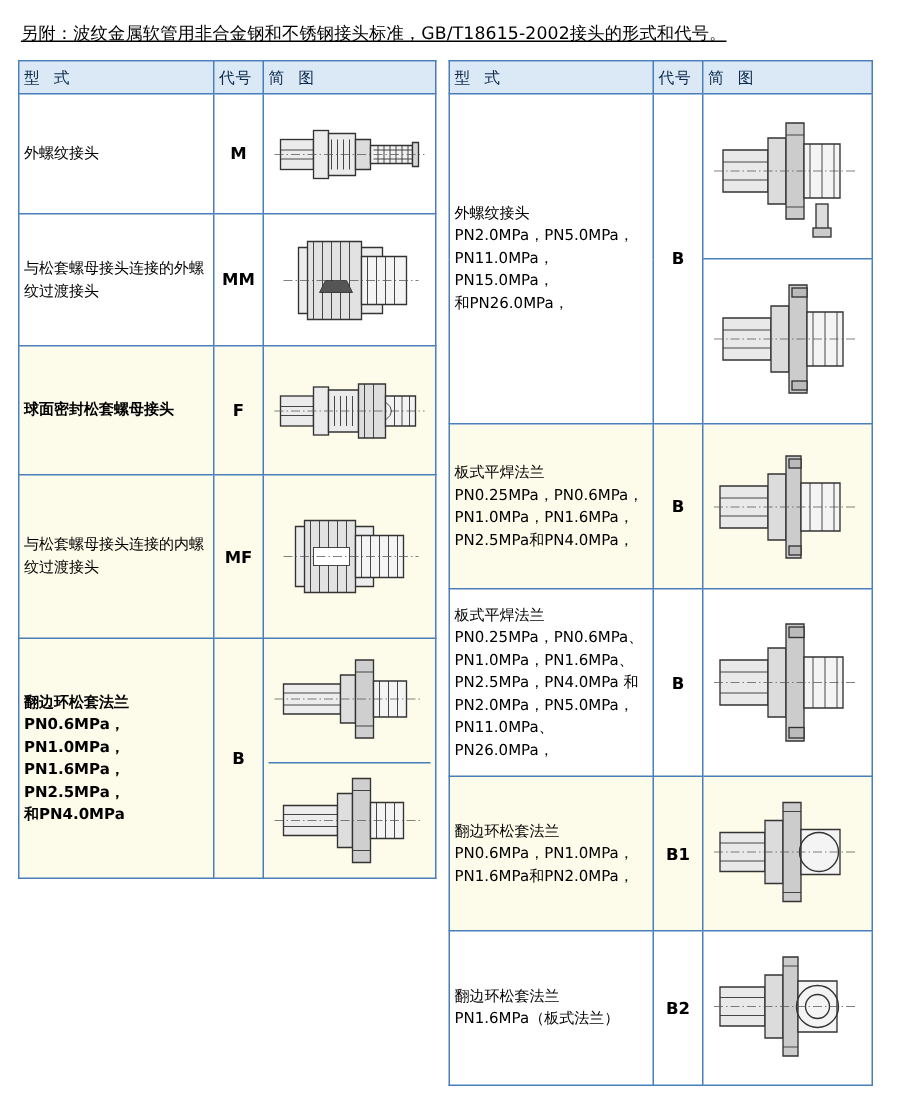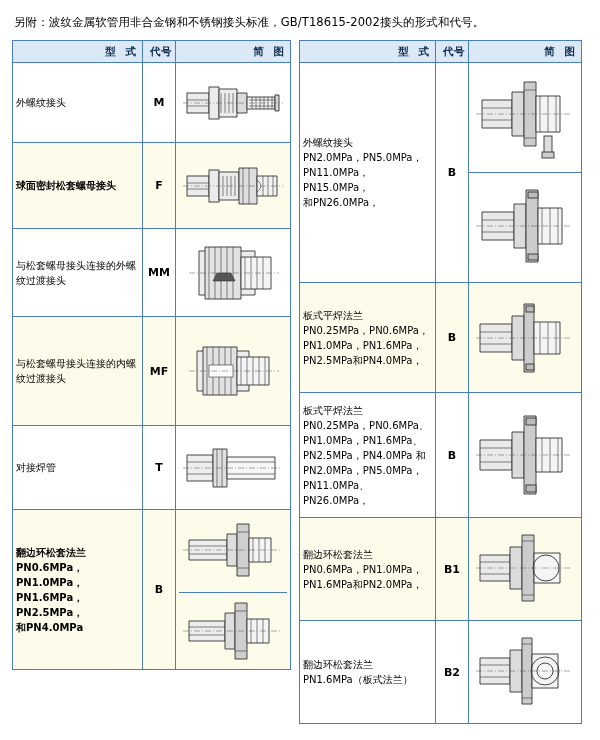--- a/index.html
+++ b/index.html
@@ -22,42 +22,43 @@
     padding: 14px 12px 0 12px;
     position: relative;
   }
   .caption {
     font-size: 11.5px;
     line-height: 16px;
     color: #000;
     margin: 0 0 10px 2px;
     letter-spacing: 0.1px;
     white-space: nowrap;
+    text-decoration: underline;
   }
   .tables {
     display: flex;
     flex-direction: row;
     align-items: flex-start;
     gap: 0px;
   }
   table.spec {
     border-collapse: collapse;
     table-layout: fixed;
     font-size: 10px;
   }
   table.spec td, table.spec th {
     border: 1px solid #4a7ebb;
     vertical-align: middle;
     padding: 2px 3px;
     box-sizing: border-box;
   }
   .hdr td {
     background: #dbe9f7;
-    text-align: right;
-    font-weight: bold;
+    text-align: left;
+    font-weight: normal;
     font-size: 10.5px;
     height: 22px;
     color: #0d2b4e;
     letter-spacing: 3px;
   }
   .hdr td.nolet { letter-spacing: 0.5px; margin-top: 20px; }
   .cell-type {
     font-size: 10px;
     line-height: 15px;
     color: #000;
@@ -140,20 +141,47 @@
                 <line x1="81" y1="30" x2="81" y2="42"></line>
                 <line x1="85" y1="30" x2="85" y2="42"></line>
                 <line x1="89" y1="30" x2="89" y2="42"></line>
                 <line x1="93" y1="30" x2="93" y2="42"></line>
               </g>
               <line x1="4" y1="36" x2="104" y2="36" stroke="#555" stroke-width="0.5" stroke-dasharray="6,2,1,2"></line>
             </svg>
           </td>
         </tr>
 
+        <tr style="height:88px">
+          <td class="cell-type white" style="white-space:pre-line">与松套螺母接头连接的外螺纹过渡接头</td>
+          <td class="cell-code white">MM</td>
+          <td class="cell-fig white">
+            <svg width="108" height="80" viewBox="0 0 108 80">
+              <g stroke="#333" fill="#ededed" stroke-width="0.9">
+                <path d="M20 18 L76 18 L76 62 L20 62 Z"></path>
+                <path d="M26 14 L62 14 L62 66 L26 66 Z" fill="#e2e2e2"></path>
+                <path d="M62 24 L92 24 L92 56 L62 56 Z" fill="#f4f4f4"></path>
+              </g>
+              <g stroke="#333" stroke-width="0.6" fill="none">
+                <line x1="30" y1="14" x2="30" y2="66"></line>
+                <line x1="36" y1="14" x2="36" y2="66"></line>
+                <line x1="42" y1="14" x2="42" y2="66"></line>
+                <line x1="48" y1="14" x2="48" y2="66"></line>
+                <line x1="54" y1="14" x2="54" y2="66"></line>
+                <line x1="66" y1="24" x2="66" y2="56"></line>
+                <line x1="72" y1="24" x2="72" y2="56"></line>
+                <line x1="78" y1="24" x2="78" y2="56"></line>
+                <line x1="84" y1="24" x2="84" y2="56"></line>
+              </g>
+              <path d="M38 40 L52 40 L56 48 L34 48 Z" fill="#555" stroke="#333" stroke-width="0.6"></path>
+              <line x1="10" y1="40" x2="100" y2="40" stroke="#555" stroke-width="0.5" stroke-dasharray="6,2,1,2"></line>
+            </svg>
+          </td>
+        </tr>
+
         <tr style="height:86px">
           <td class="cell-type tint" style="font-weight:bold">球面密封松套螺母接头</td>
           <td class="cell-code tint">F</td>
           <td class="cell-fig tint">
             <svg width="108" height="76" viewBox="0 0 108 76">
               <g stroke="#333" fill="#ebebeb" stroke-width="0.9">
                 <rect x="8" y="28" width="22" height="20"></rect>
                 <rect x="30" y="22" width="10" height="32"></rect>
                 <path d="M40 24 L60 24 L60 52 L40 52 Z"></path>
                 <path d="M60 20 L78 20 L78 56 L60 56 Z" fill="#dedede"></path>
@@ -171,47 +199,20 @@
                 <path d="M78 32 q8 6 0 12"></path>
                 <line x1="84" y1="28" x2="84" y2="48"></line>
                 <line x1="89" y1="28" x2="89" y2="48"></line>
                 <line x1="94" y1="28" x2="94" y2="48"></line>
               </g>
               <line x1="4" y1="38" x2="104" y2="38" stroke="#555" stroke-width="0.5" stroke-dasharray="6,2,1,2"></line>
             </svg>
           </td>
         </tr>
 
-        <tr style="height:88px">
-          <td class="cell-type white" style="white-space:pre-line">与松套螺母接头连接的外螺纹过渡接头</td>
-          <td class="cell-code white">MM</td>
-          <td class="cell-fig white">
-            <svg width="108" height="80" viewBox="0 0 108 80">
-              <g stroke="#333" fill="#ededed" stroke-width="0.9">
-                <path d="M20 18 L76 18 L76 62 L20 62 Z"></path>
-                <path d="M26 14 L62 14 L62 66 L26 66 Z" fill="#e2e2e2"></path>
-                <path d="M62 24 L92 24 L92 56 L62 56 Z" fill="#f4f4f4"></path>
-              </g>
-              <g stroke="#333" stroke-width="0.6" fill="none">
-                <line x1="30" y1="14" x2="30" y2="66"></line>
-                <line x1="36" y1="14" x2="36" y2="66"></line>
-                <line x1="42" y1="14" x2="42" y2="66"></line>
-                <line x1="48" y1="14" x2="48" y2="66"></line>
-                <line x1="54" y1="14" x2="54" y2="66"></line>
-                <line x1="66" y1="24" x2="66" y2="56"></line>
-                <line x1="72" y1="24" x2="72" y2="56"></line>
-                <line x1="78" y1="24" x2="78" y2="56"></line>
-                <line x1="84" y1="24" x2="84" y2="56"></line>
-              </g>
-              <path d="M38 40 L52 40 L56 48 L34 48 Z" fill="#555" stroke="#333" stroke-width="0.6"></path>
-              <line x1="10" y1="40" x2="100" y2="40" stroke="#555" stroke-width="0.5" stroke-dasharray="6,2,1,2"></line>
-            </svg>
-          </td>
-        </tr>
-
         <tr style="height:109px">
           <td class="cell-type tint" style="white-space:pre-line">与松套螺母接头连接的内螺纹过渡接头</td>
           <td class="cell-code tint">MF</td>
           <td class="cell-fig tint">
             <svg width="108" height="80" viewBox="0 0 108 80">
               <g stroke="#333" fill="#ededed" stroke-width="0.9">
                 <path d="M18 20 L70 20 L70 60 L18 60 Z"></path>
                 <path d="M24 16 L58 16 L58 64 L24 64 Z" fill="#e2e2e2"></path>
                 <path d="M58 26 L90 26 L90 54 L58 54 Z" fill="#f4f4f4"></path>
               </g>
@@ -226,42 +227,20 @@
                 <line x1="74" y1="26" x2="74" y2="54"></line>
                 <line x1="80" y1="26" x2="80" y2="54"></line>
                 <line x1="86" y1="26" x2="86" y2="54"></line>
                 <rect x="30" y="34" width="24" height="12" fill="#ffffff"></rect>
               </g>
               <line x1="10" y1="40" x2="100" y2="40" stroke="#555" stroke-width="0.5" stroke-dasharray="6,2,1,2"></line>
             </svg>
           </td>
         </tr>
 
-        <tr style="height:84px">
-          <td class="cell-type white">对接焊管</td>
-          <td class="cell-code white">T</td>
-          <td class="cell-fig white">
-            <svg width="108" height="74" viewBox="0 0 108 74">
-              <g stroke="#333" fill="#ededed" stroke-width="0.9">
-                <path d="M8 24 L34 24 L34 50 L8 50 Z"></path>
-                <path d="M34 18 L48 18 L48 56 L34 56 Z" fill="#dfdfdf"></path>
-                <path d="M48 26 L96 26 L96 48 L48 48 Z" fill="#f6f6f6"></path>
-              </g>
-              <g stroke="#333" stroke-width="0.6" fill="none">
-                <line x1="8" y1="31" x2="34" y2="31"></line>
-                <line x1="8" y1="43" x2="34" y2="43"></line>
-                <line x1="38" y1="18" x2="38" y2="56"></line>
-                <line x1="43" y1="18" x2="43" y2="56"></line>
-                <line x1="48" y1="31" x2="96" y2="31"></line>
-                <line x1="48" y1="43" x2="96" y2="43"></line>
-              </g>
-              <line x1="4" y1="37" x2="102" y2="37" stroke="#555" stroke-width="0.5" stroke-dasharray="6,2,1,2"></line>
-            </svg>
-          </td>
-        </tr>
 
         <tr style="height:160px">
           <td class="cell-type tint" style="white-space:pre-line; font-weight:bold">翻边环松套法兰
 PN0.6MPa，PN1.0MPa，
 PN1.6MPa，PN2.5MPa，
 和PN4.0MPa</td>
           <td class="cell-code tint">B</td>
           <td class="cell-fig tint">
             <svg width="108" height="78" viewBox="0 0 108 78">
               <g stroke="#333" fill="#ededed" stroke-width="0.9">

